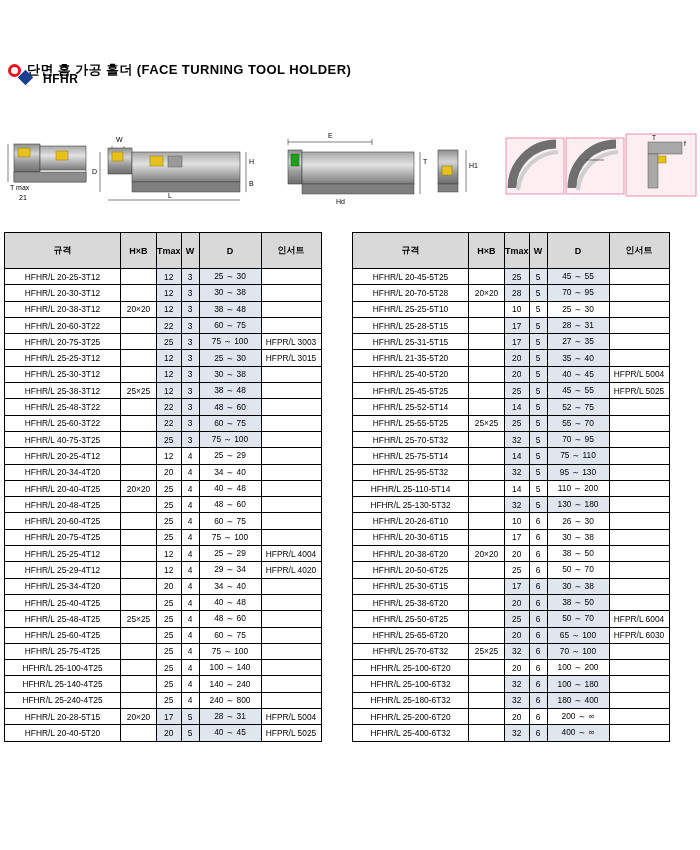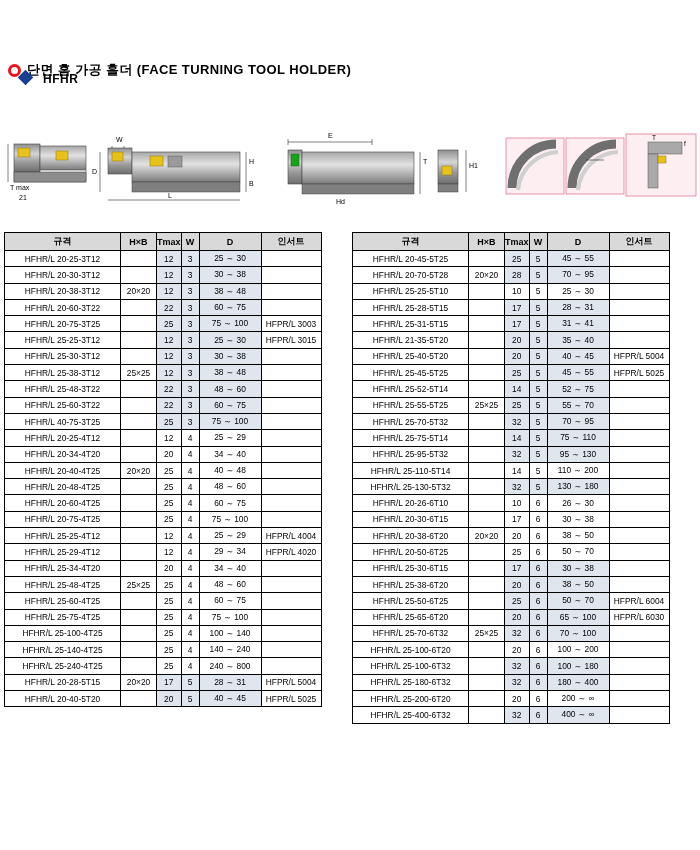--- a/index.html
+++ b/index.html
@@ -54,21 +54,21 @@
     vertical-align:middle;
     font-weight:normal;
     box-sizing:border-box;
     overflow:hidden;
     white-space:nowrap;
   }
   table.spec thead th{
     background:#d9d9d9;
     font-weight:bold;
     font-size:9px;
-    height:18px;
+    height:36px;
   }
   .c-name{width:116px;text-align:left;padding-left:3px;}
   .c-hb{width:36px;}
   .c-tmax{width:21px;}
   .c-w{width:18px;}
   .c-d{width:62px;}
   .c-ins{width:60px;font-size:7.8px;}
   .shade{background:#dfe6ee;}
 </style>
 </head>
@@ -342,20 +342,28 @@
         </tr>
         <tr>
           <td class="c-name">HFHR/L 25-34-4T20</td>
           <td class="c-hb"></td>
           <td class="c-tmax">20</td>
           <td class="c-w">4</td>
           <td class="c-d">34 ～ 40</td>
           <td class="c-ins"></td>
         </tr>
         <tr>
+          <td class="c-name">HFHR/L 25-40-4T25</td>
+          <td class="c-hb"></td>
+          <td class="c-tmax">25</td>
+          <td class="c-w">4</td>
+          <td class="c-d">40 ～ 48</td>
+          <td class="c-ins"></td>
+        </tr>
+        <tr>
           <td class="c-name">HFHR/L 25-48-4T25</td>
           <td class="c-hb">25×25</td>
           <td class="c-tmax">25</td>
           <td class="c-w">4</td>
           <td class="c-d">48 ～ 60</td>
           <td class="c-ins"></td>
         </tr>
         <tr>
           <td class="c-name">HFHR/L 25-60-4T25</td>
           <td class="c-hb"></td>
@@ -459,21 +467,21 @@
           <td class="c-tmax shade">17</td>
           <td class="c-w shade">5</td>
           <td class="c-d shade">28 ～ 31</td>
           <td class="c-ins"></td>
         </tr>
         <tr>
           <td class="c-name">HFHR/L 25-31-5T15</td>
           <td class="c-hb"></td>
           <td class="c-tmax shade">17</td>
           <td class="c-w shade">5</td>
-          <td class="c-d shade">31 ～ 41</td>
+          <td class="c-d shade">27 ～ 35</td>
           <td class="c-ins"></td>
         </tr>
         <tr>
           <td class="c-name">HFHR/L 21-35-5T20</td>
           <td class="c-hb"></td>
           <td class="c-tmax shade">20</td>
           <td class="c-w shade">5</td>
           <td class="c-d shade">35 ～ 40</td>
           <td class="c-ins"></td>
         </tr>

